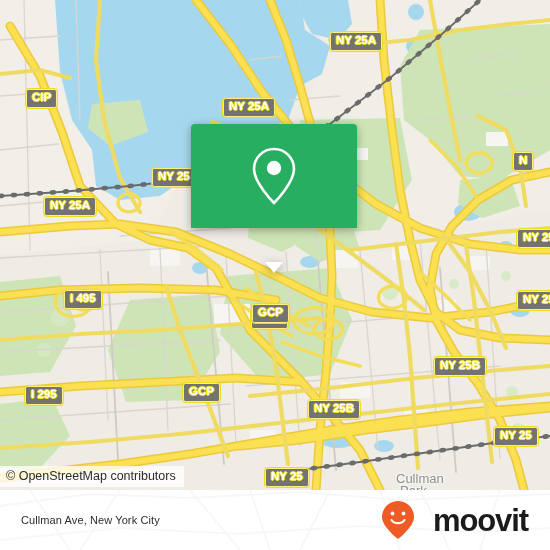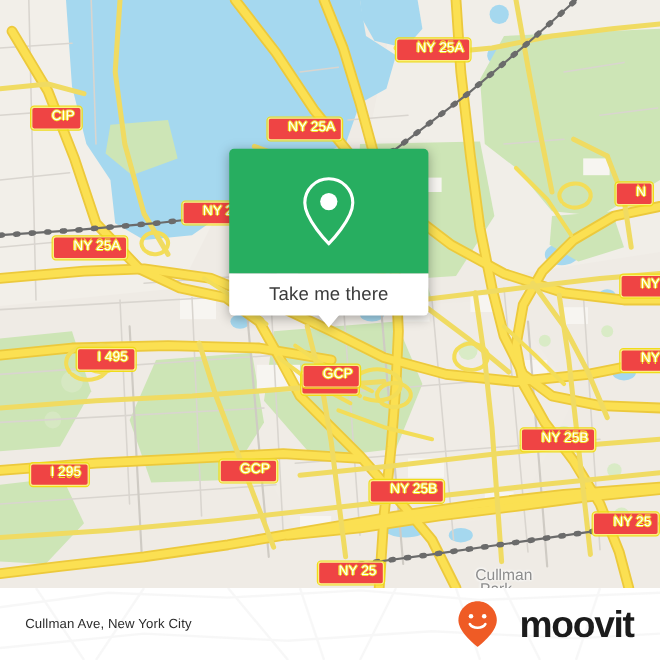--- a/index.html
+++ b/index.html
@@ -42,27 +42,27 @@
   #card-tail{
     position:absolute; left:74px; top:138px; width:0; height:0;
     border-left:9px solid transparent;
     border-right:9px solid transparent;
     border-top:11px solid #ffffff;
   }
 
   
   .shield{
     position:absolute;
-    background:#ef4444;
+    background:#737373;
     border:1.6px solid #fdf07e;
     outline:1.4px solid #f0dc18;
     border-radius:2.5px;
     color:#ffffff;
-    font-size:11.5px; font-weight:normal;
-    padding:2px 5px 3px 16px;
+    font-size:11.5px; font-weight:bold;
+    padding:2px 5px 3px 5px;
     line-height:1;
     white-space:nowrap;
     text-shadow:
       -1px 0 #f3e02a, 1px 0 #f3e02a, 0 -1px #f3e02a, 0 1px #f3e02a;
   }
   .place{
     position:absolute;
     color:#8d8d8d; font-size:13px; white-space:nowrap;
     text-shadow:0 0 3px #fff,0 0 3px #fff,0 0 2px #fff;
     line-height:1.05; text-align:center;
@@ -319,31 +319,29 @@
         <div class="shield" style="left: 434px; top: 357px;">NY 25B</div>
         <div class="shield" style="left: 308px; top: 400px;">NY 25B</div>
         <div class="shield" style="left: 265px; top: 468px;">NY 25</div>
         <div class="shield" style="left: 494px; top: 427px;">NY 25</div>
         <div class="shield" style="left: 517px; top: 291px;">NY 25B</div>
         <div class="shield" style="left: 517px; top: 229px;">NY 25</div>
         <div class="place" style="left: 396px; top: 472px;">Cullman</div>
         <div class="place" style="left: 400px; top: 484px;">Park</div>
       </div>
 
+    <div id="osm">© OpenStreetMap contributors</div>
 
     <div id="card">
       <div id="card-green">
         <svg width="50" height="62" viewBox="0 0 50 62">
           <path d="M25,4 C13.9,4 5,12.9 5,24 C5,38 25,58 25,58 C25,58 45,38 45,24
                    C45,12.9 36.1,4 25,4 Z" fill="none" stroke="#ffffff" stroke-width="2.6"></path>
           <circle cx="25" cy="23" r="7.2" fill="#ffffff"></circle>
         </svg>
-      </div>
-      <div id="card-label">
-        <span>Take me there</span>
       </div>
       <div id="card-tail"></div>
     </div>
 
   </div>
 
   <div id="footer">
 
     <svg id="footer-watermark" width="550" height="550">
       <g fill="none" stroke="#7a7a7a" stroke-width="2">

